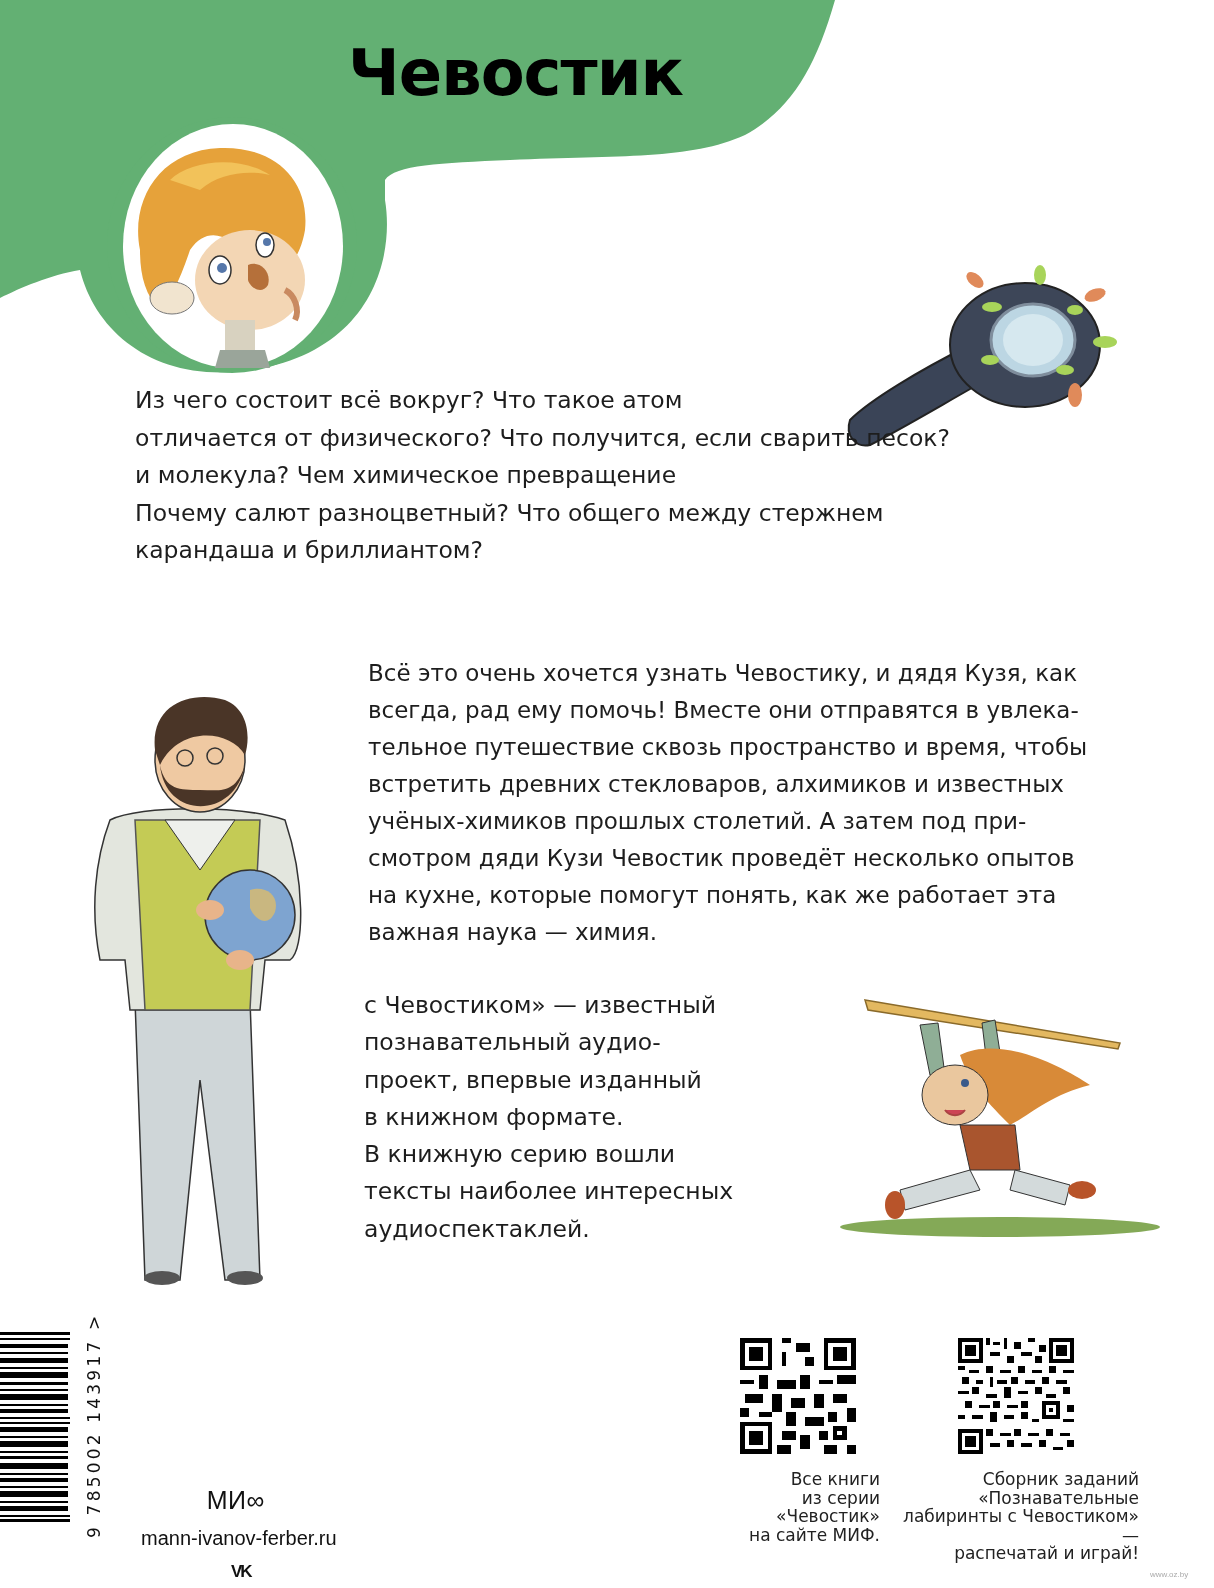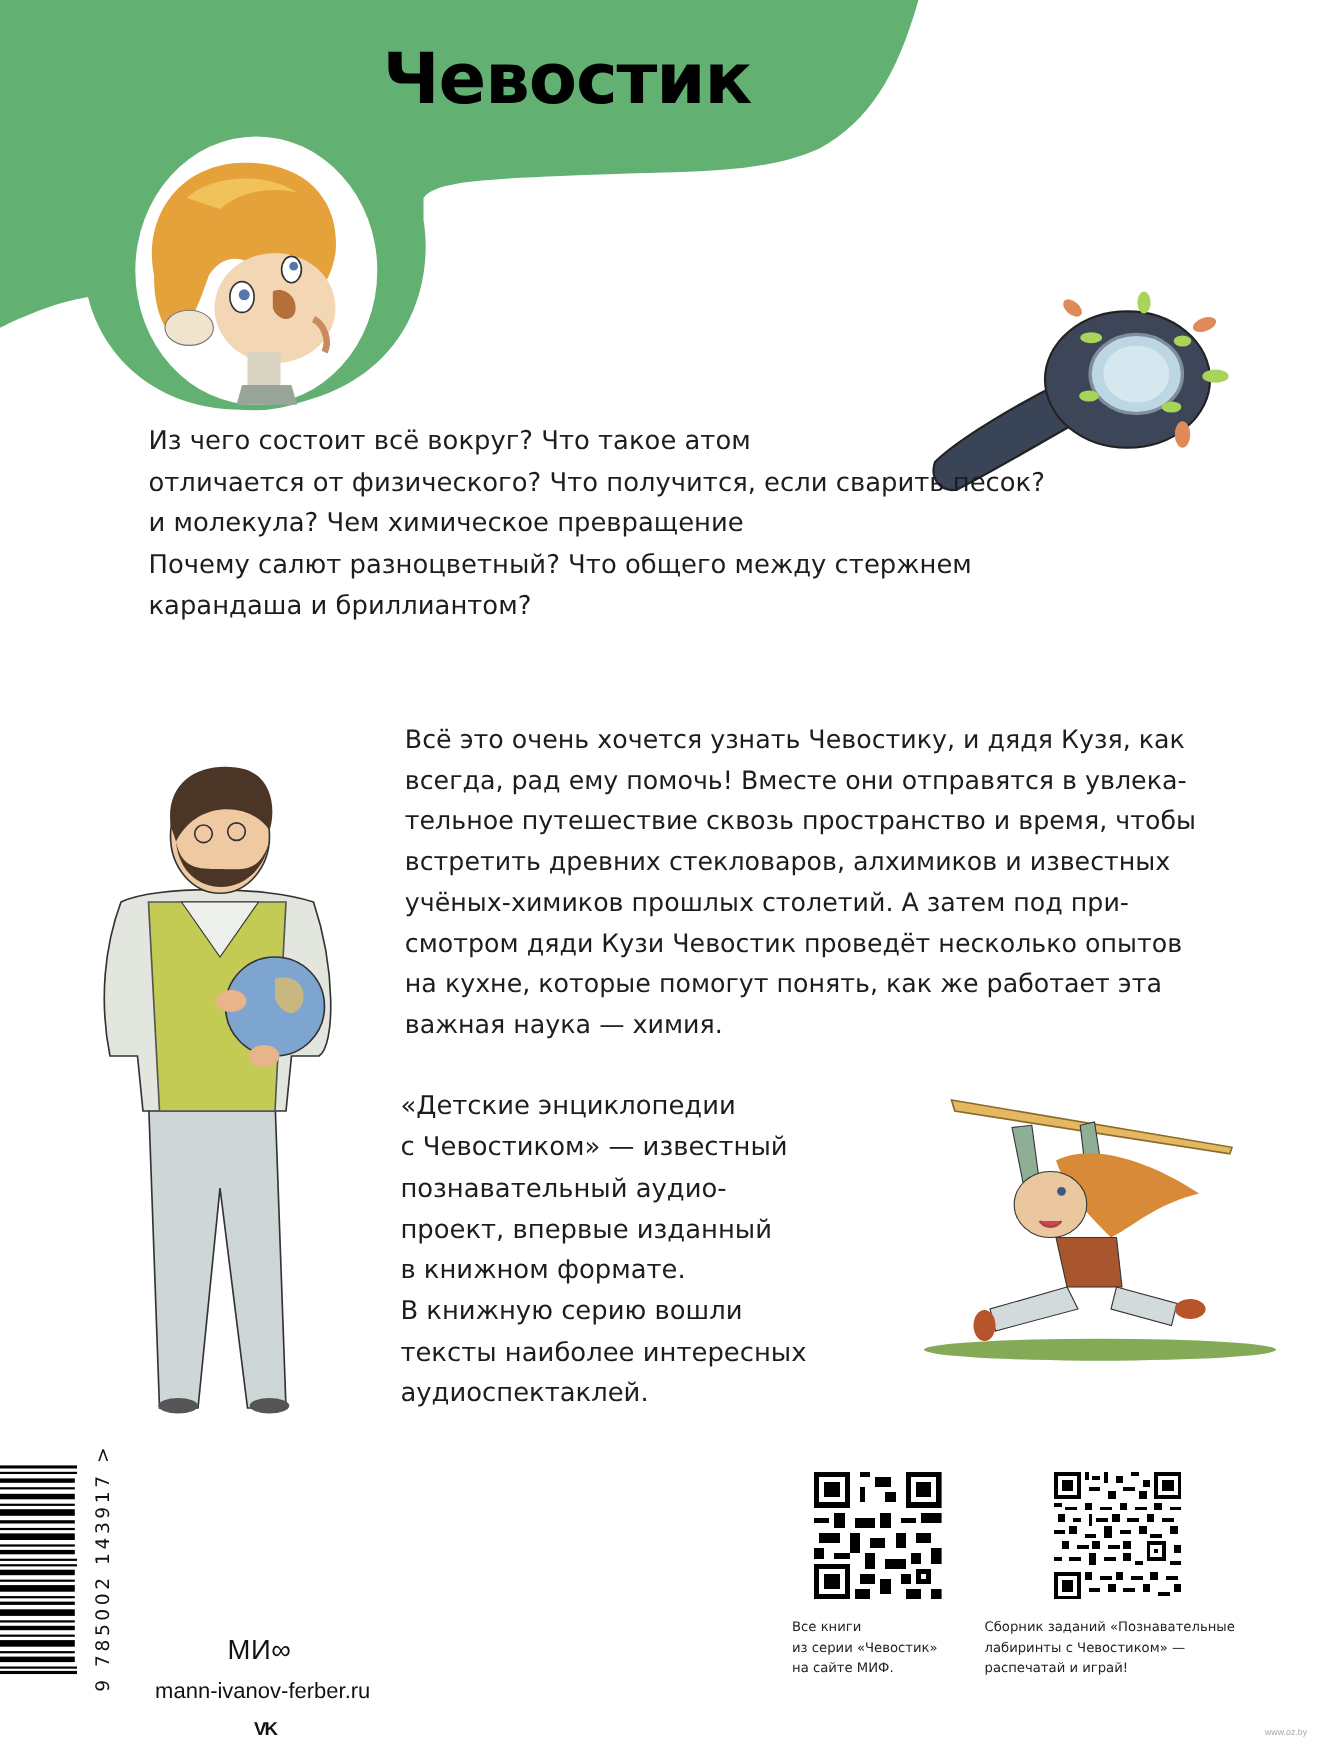--- a/index.html
+++ b/index.html
@@ -31,21 +31,21 @@
   .footer { left: 135px; top: 1486px; height: 30px; display: flex; align-items: center; gap: 12px; flex-direction: column; }
   .logo { font-family: "Liberation Sans", sans-serif; font-size: 25px; letter-spacing: 0.5px; color: #111; }
   .site { font-family: "Liberation Sans", sans-serif; font-size: 20px; color: #111; margin-left: 6px; }
   .vk { font-family: "Liberation Sans", sans-serif; font-weight: bold; font-size: 17px; color: #111; margin-left: 10px; letter-spacing: -2px; }
   .handle { font-family: "Liberation Sans", sans-serif; font-size: 20px; color: #111; margin-left: 2px; }
 
   .qr { width: 116px; height: 116px; }
   .qr1 { left: 740px; top: 1338px; }
   .qr2 { left: 958px; top: 1338px; }
 
-  .caption { font-family: "DejaVu Sans", sans-serif; font-size: 12px; line-height: 18.5px; color: #222; text-align: left; }
+  .caption { font-family: "DejaVu Sans", sans-serif; font-size: 17px; line-height: 18.5px; color: #222; text-align: right; }
   .cap1 { left: 720px; top: 1470px; width: 160px; }
   .cap2 { left: 895px; top: 1470px; width: 244px; }
 
   .watermark { left: 1150px; top: 1570px; font-family: "Liberation Sans", sans-serif; font-size: 8px; color: #aaa; }
 </style>
 </head>
 <body>
 
 <svg class="abs green-shape" viewBox="0 0 1214 380" preserveAspectRatio="none">
   <path d="M0,0 L835,0 C815,70 790,110 745,135 C690,160 620,155 510,160 C440,163 395,165 385,180 L385,200 C395,260 370,360 235,372 C150,378 95,330 80,270 C50,275 20,288 0,298 Z" fill="#63b073"></path>
@@ -126,21 +126,20 @@
   <span class="line">всегда, рад ему помочь! Вместе они отправятся в увлека-</span>
   <span class="line">тельное путешествие сквозь пространство и время, чтобы</span>
   <span class="line">встретить древних стекловаров, алхимиков и известных</span>
   <span class="line">учёных-химиков прошлых столетий. А затем под при-</span>
   <span class="line">смотром дяди Кузи Чевостик проведёт несколько опытов</span>
   <span class="line">на кухне, которые помогут понять, как же работает эта</span>
   <span class="line">важная наука — химия.</span>
 </div>
 
 <div class="abs paragraph para3">
-  <span class="line">«Детские энциклопедии</span>
   <span class="line">с Чевостиком» — известный</span>
   <span class="line">познавательный аудио-</span>
   <span class="line">проект, впервые изданный</span>
   <span class="line">в книжном формате.</span>
   <span class="line">В книжную серию вошли</span>
   <span class="line">тексты наиболее интересных</span>
   <span class="line">аудиоспектаклей.</span>
 </div>
 
 <svg class="abs runner" viewBox="0 0 360 280">

